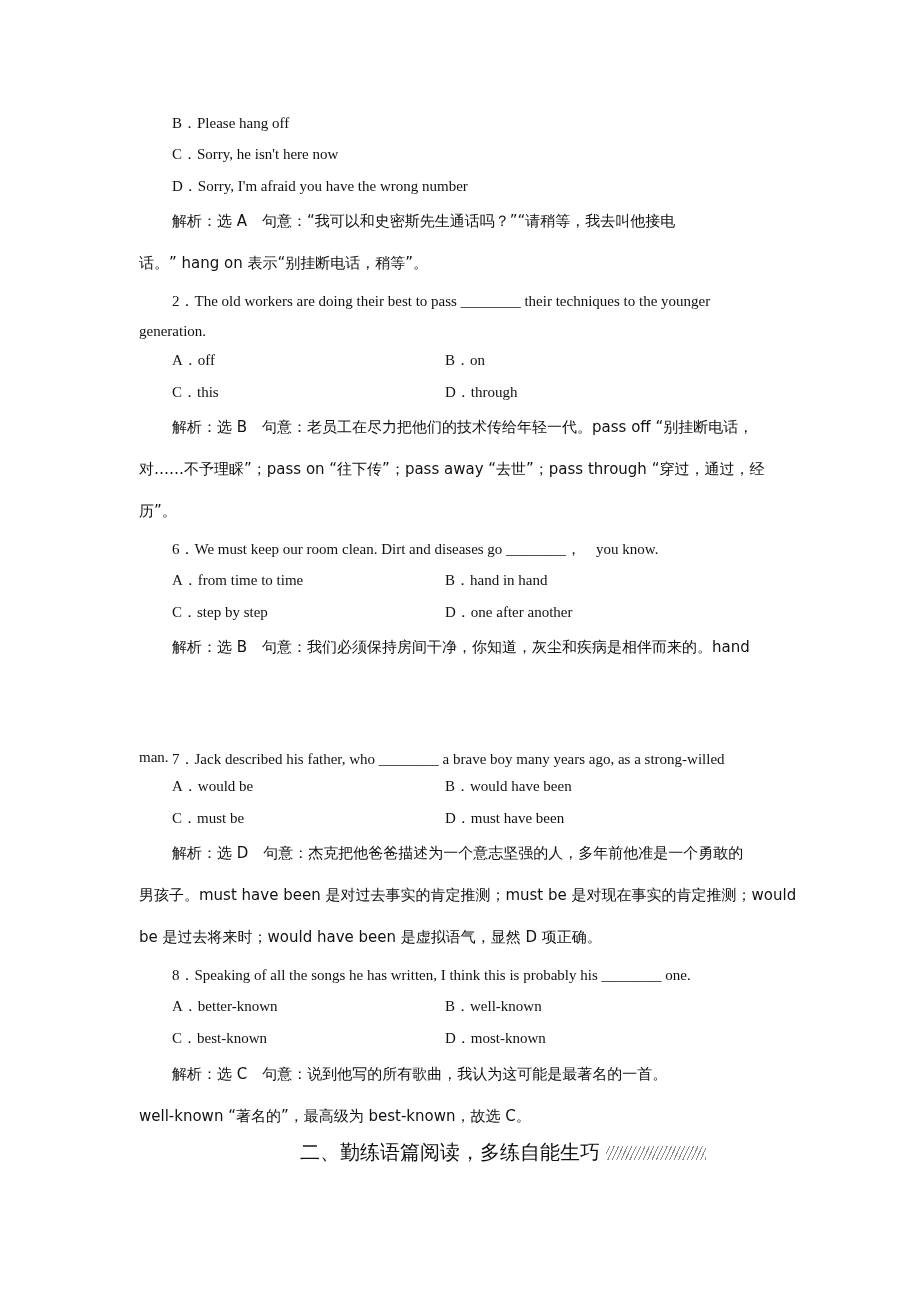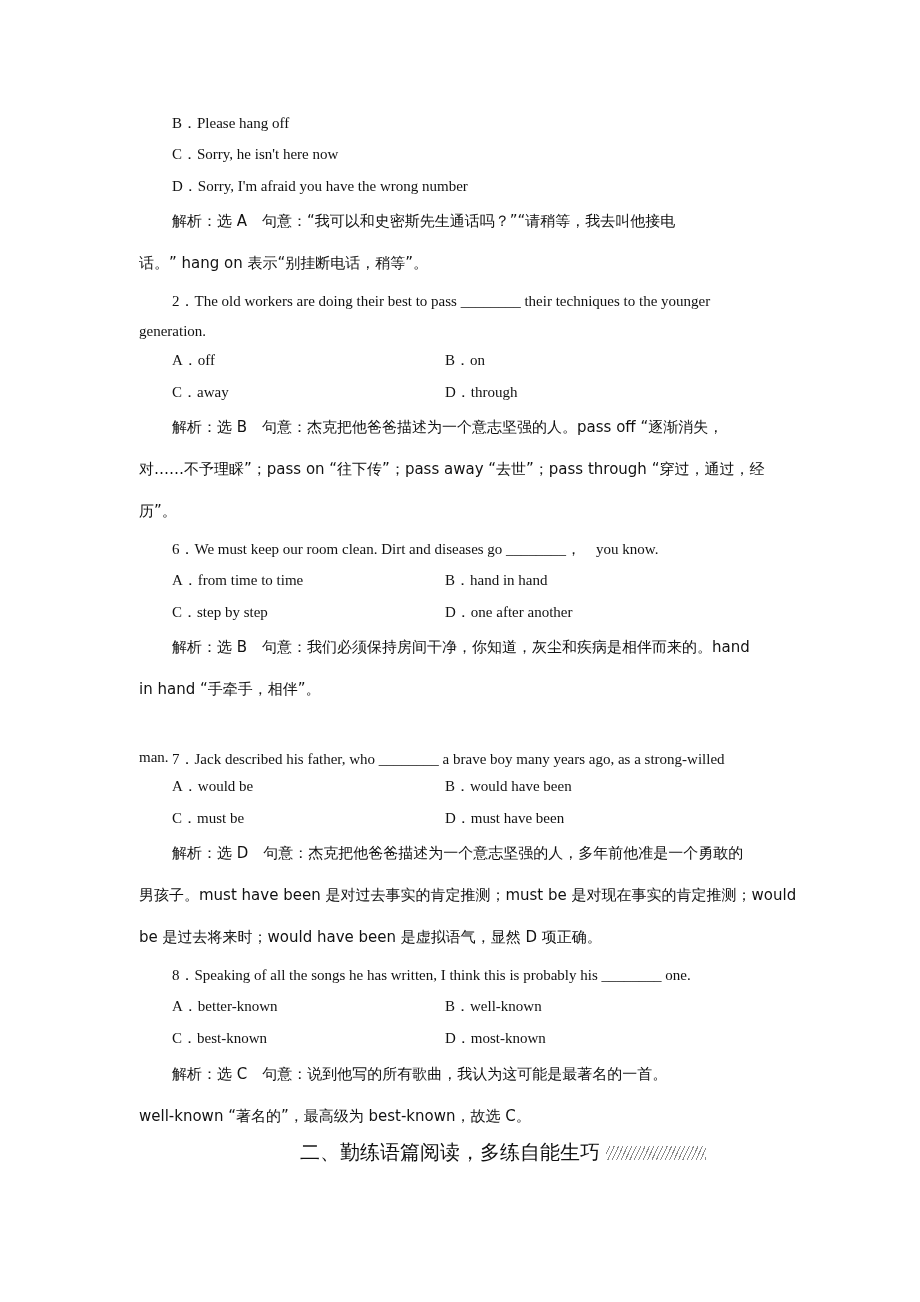--- a/index.html
+++ b/index.html
@@ -85,38 +85,37 @@
   <div class="line indent cn" style="top:211px">解析：选 A　句意：“我可以和史密斯先生通话吗？”“请稍等，我去叫他接电</div>
   <div class="line cn" style="top:253px">话。” hang on 表示“别挂断电话，稍等”。</div>
 
   <div class="line indent" style="top:291px; width:612px">2．The old workers are doing their best to pass ________ their techniques to the younger</div>
   <div class="line" style="top:321px">generation.</div>
   <div class="opt-row" style="top:350px">
     <span class="opt left"><span>A．</span><span>off</span></span>
     <span class="opt right"><span>B．</span><span>on</span></span>
   </div>
   <div class="opt-row" style="top:382px">
-    <span class="opt left"><span>C．</span><span>away</span></span>
+    <span class="opt left"><span>C．</span><span>this</span></span>
     <span class="opt right"><span>D．</span><span>through</span></span>
   </div>
-  <div class="line indent cn" style="top:417px">解析：选 B　句意：杰克把他爸爸描述为一个意志坚强的人。pass off “逐渐消失，</div>
+  <div class="line indent cn" style="top:417px">解析：选 B　句意：老员工在尽力把他们的技术传给年轻一代。pass off “别挂断电话，</div>
   <div class="line cn" style="top:459px">对……不予理睬”；pass on “往下传”；pass away “去世”；pass through “穿过，通过，经</div>
   <div class="line cn" style="top:501px">历”。</div>
 
   <div class="line indent" style="top:539px">6．We must keep our room clean. Dirt and diseases go ________，　you know.</div>
   <div class="opt-row" style="top:570px">
     <span class="opt left"><span>A．</span><span>from time to time</span></span>
     <span class="opt right"><span>B．</span><span>hand in hand</span></span>
   </div>
   <div class="opt-row" style="top:602px">
     <span class="opt left"><span>C．</span><span>step by step</span></span>
     <span class="opt right"><span>D．</span><span>one after another</span></span>
   </div>
   <div class="line indent cn" style="top:637px">解析：选 B　句意：我们必须保持房间干净，你知道，灰尘和疾病是相伴而来的。hand</div>
-  <div class="line cn" style="top:679px">in hand “手牵手，相伴”。</div>
 
   <div class="line indent" style="top:749px; width:612px">7．Jack described his father, who ________ a brave boy many years ago, as a strong-willed</div>
   <div class="line" style="top:747px">man.</div>
   <div class="opt-row" style="top:776px">
     <span class="opt left"><span>A．</span><span>would be</span></span>
     <span class="opt right"><span>B．</span><span>would have been</span></span>
   </div>
   <div class="opt-row" style="top:808px">
     <span class="opt left"><span>C．</span><span>must be</span></span>
     <span class="opt right"><span>D．</span><span>must have been</span></span>

